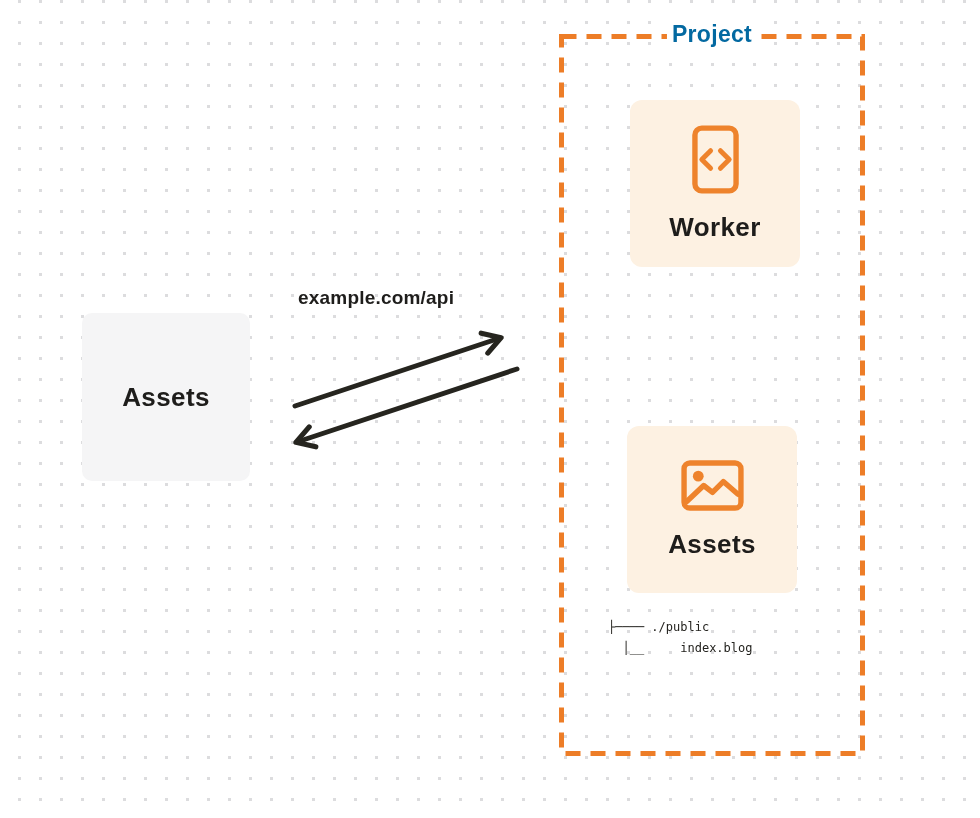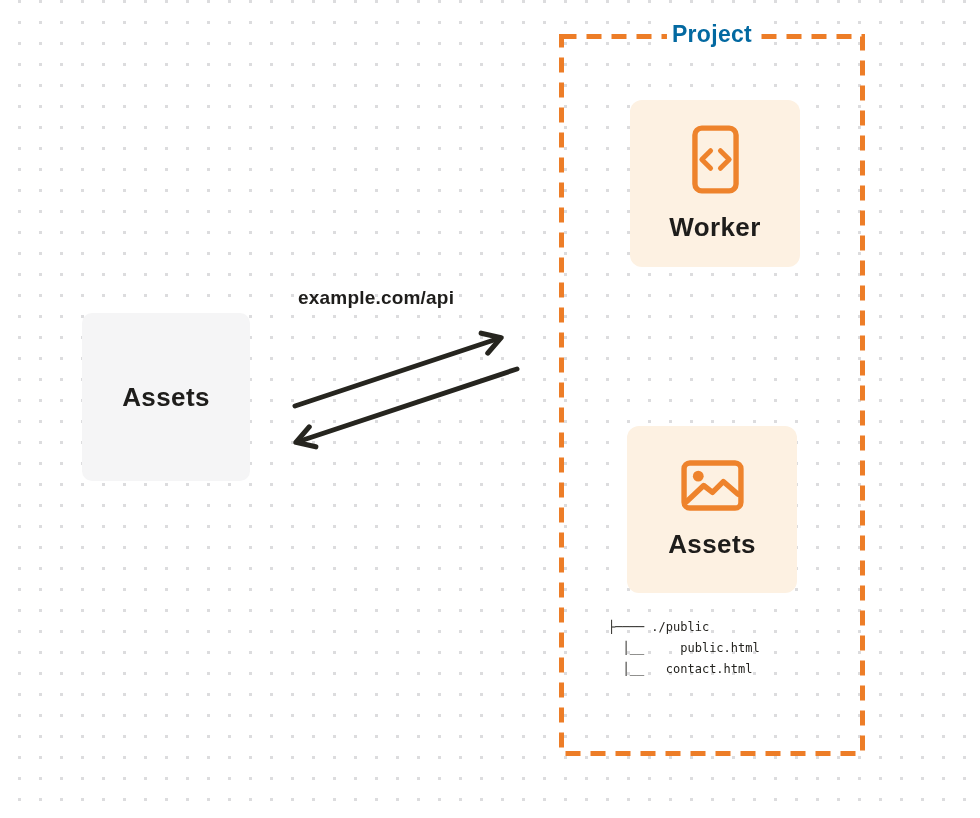--- a/index.html
+++ b/index.html
@@ -137,16 +137,16 @@
 
     <div class="card assets-card">
       <svg width="63" height="51" viewBox="0 0 64 52">
         <rect x="3" y="3" width="58" height="46" rx="6" fill="none" stroke="#ee832c" stroke-width="5.5" stroke-linejoin="round"></rect>
         <circle cx="17.5" cy="16.5" r="5.5" fill="#ee832c"></circle>
         <polyline points="6,42 23,26 32,33 43,22 58,35" fill="none" stroke="#ee832c" stroke-width="5.5" stroke-linecap="round" stroke-linejoin="round"></polyline>
       </svg>
       <span class="node-label">Assets</span>
     </div>
 
-    <pre class="file-tree"><span class="tree-line">├──── ./public</span><span class="tree-line">  │__     public.html</span><span class="tree-line">  │__   contact.html</span></pre>
+    <pre class="file-tree"><span class="tree-line">├──── ./public</span><span class="tree-line">  │__     index.blog</span></pre>
   </div>
 
 </div>
 
 </body></html>

